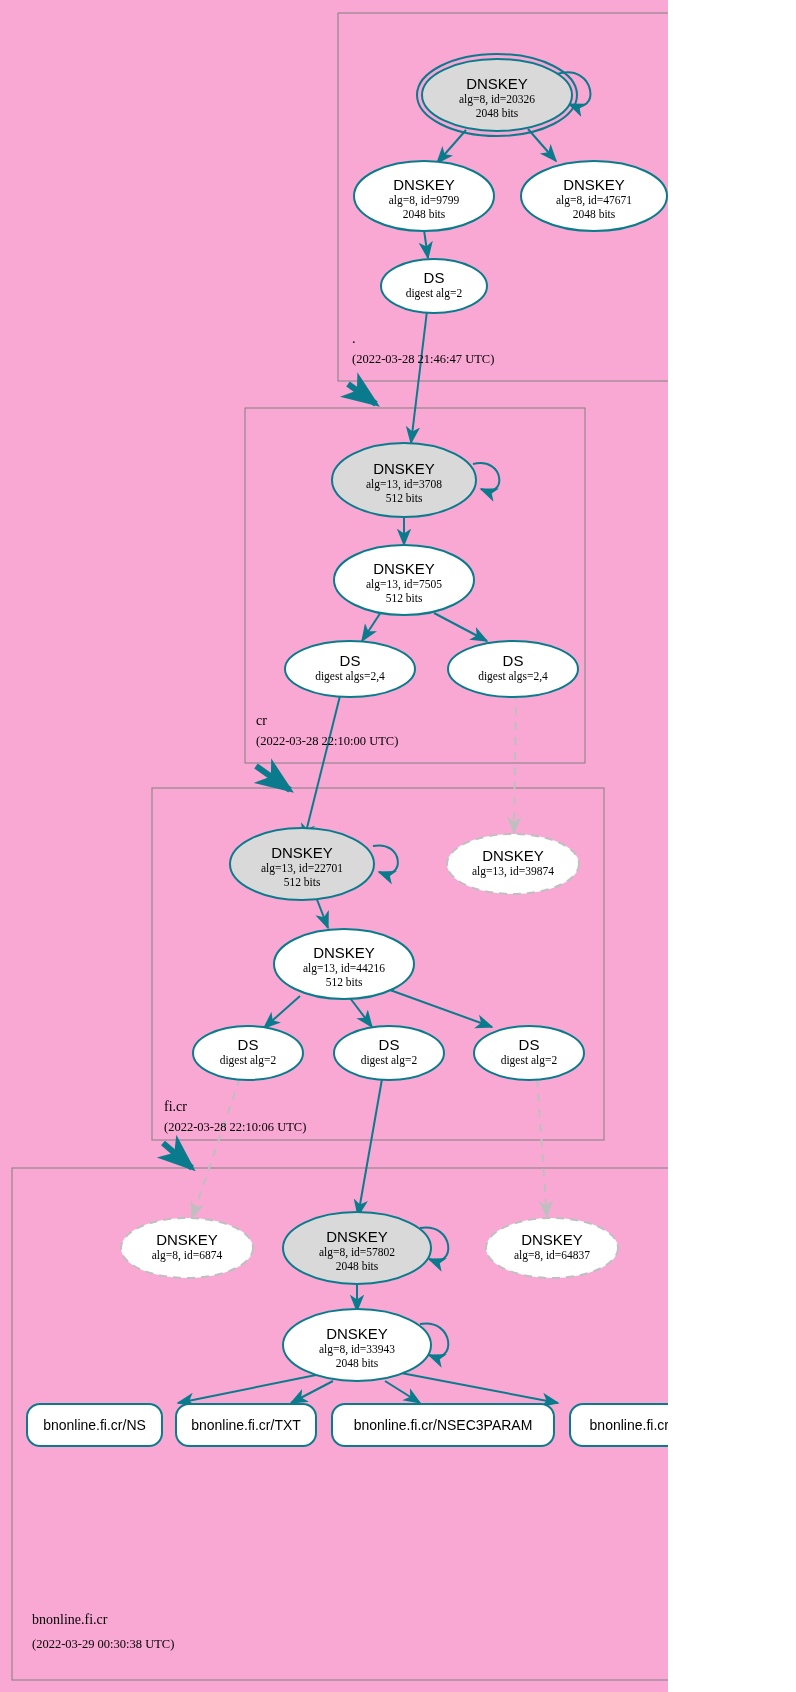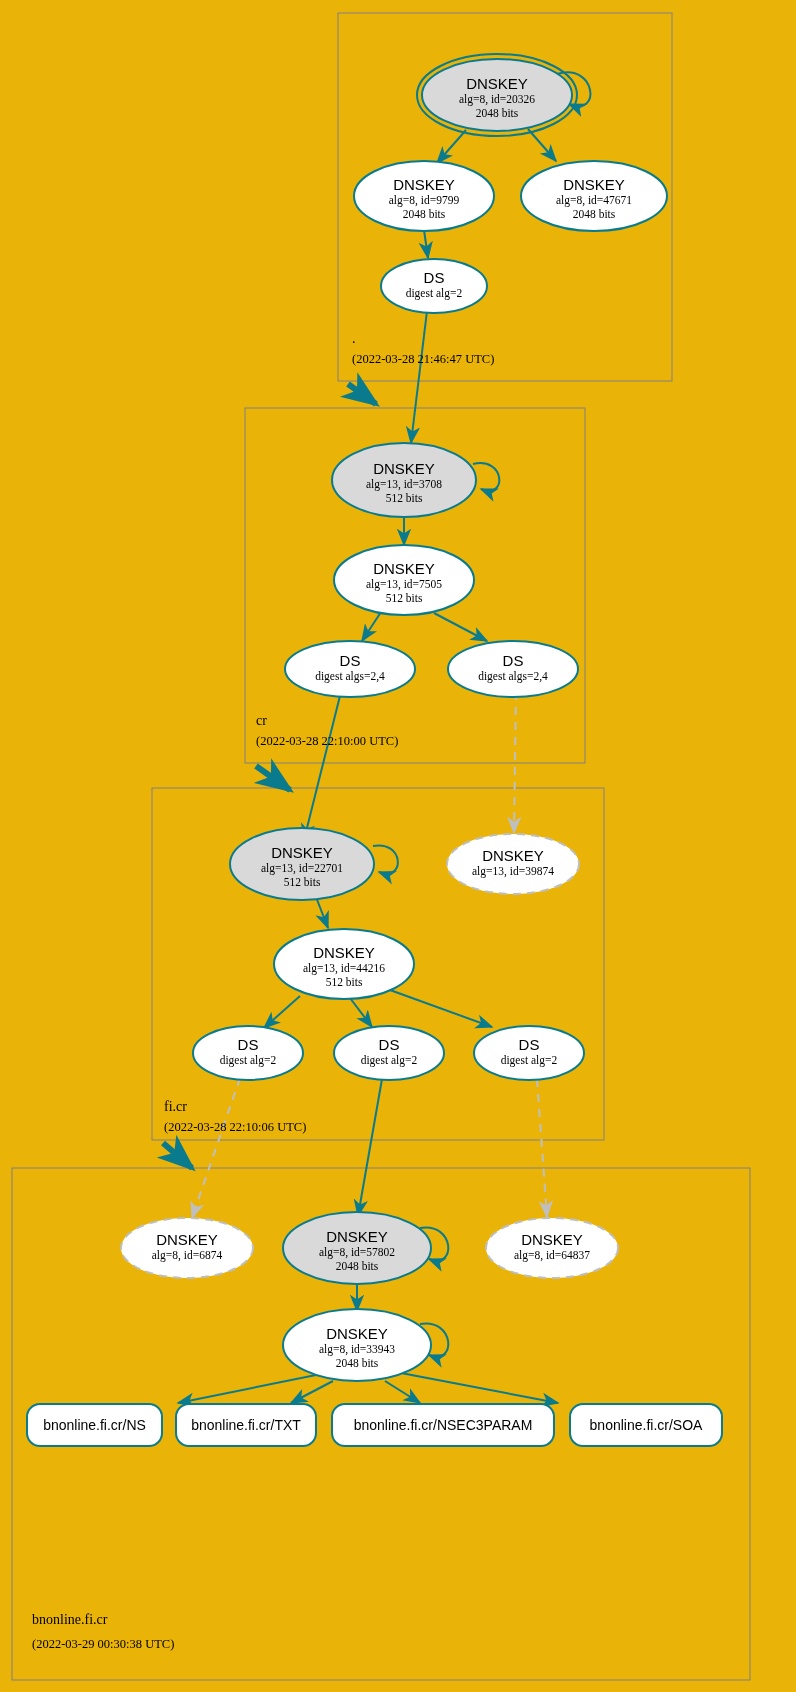--- a/index.html
+++ b/index.html
@@ -5,23 +5,23 @@
   html, body {
     margin: 0;
     padding: 0;
     background: #ffffff;
   }
   body {
     font-family: "Liberation Sans", sans-serif;
   }
   #diagram {
     position: relative;
-    width: 796px;
+    width: 668px;
     height: 1692px;
-    background: #eab308;
+    background: #f9a8d4;
     overflow: hidden;
   }
   svg.layer {
     position: absolute;
     left: 0;
     top: 0;
     width: 796px;
     height: 1692px;
   }
   

